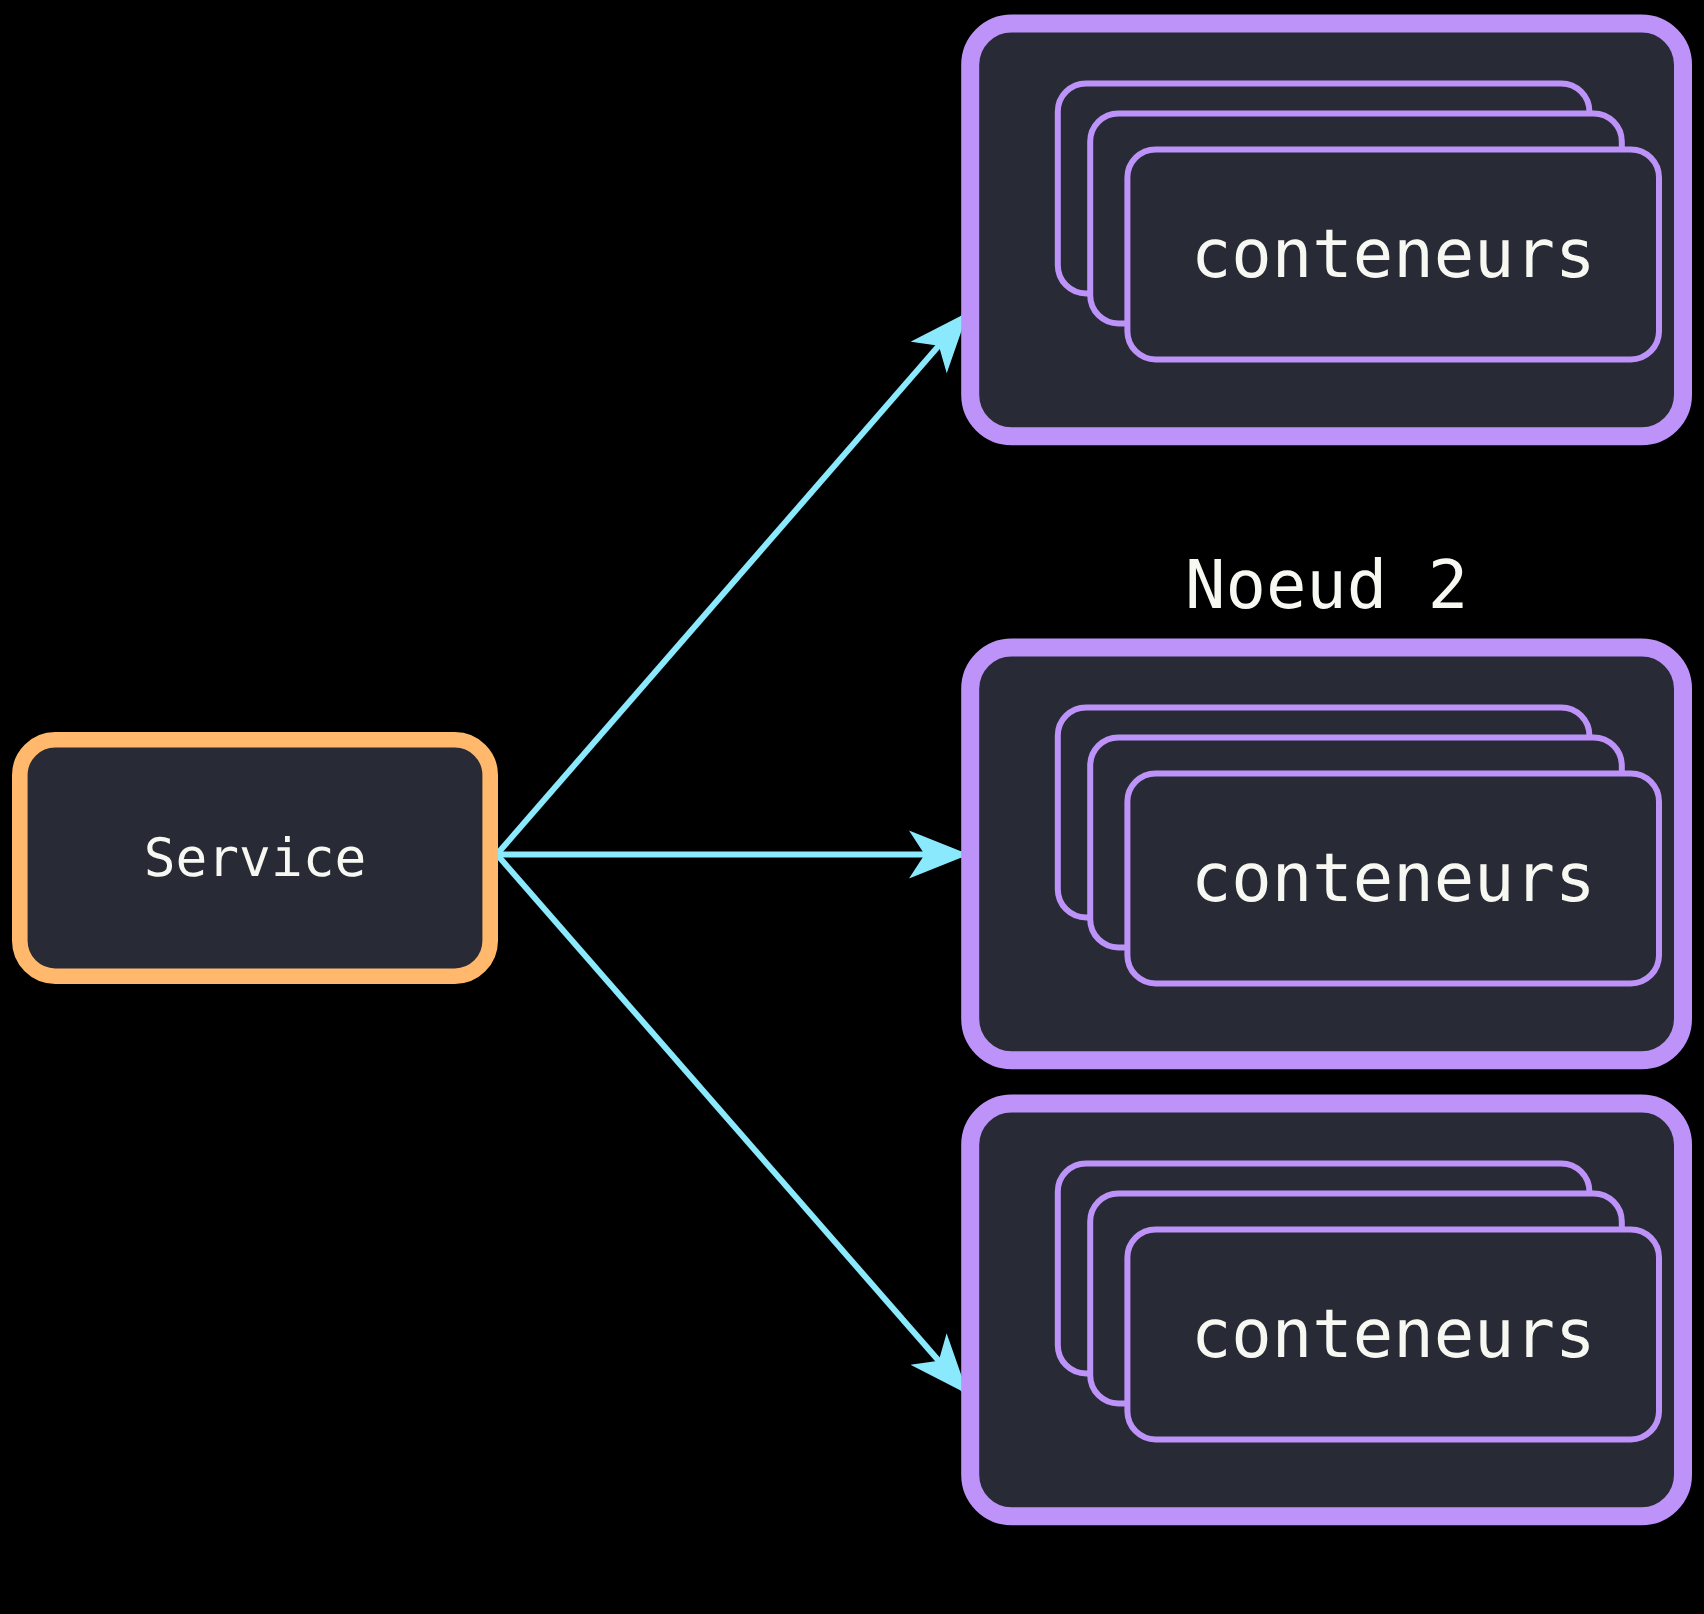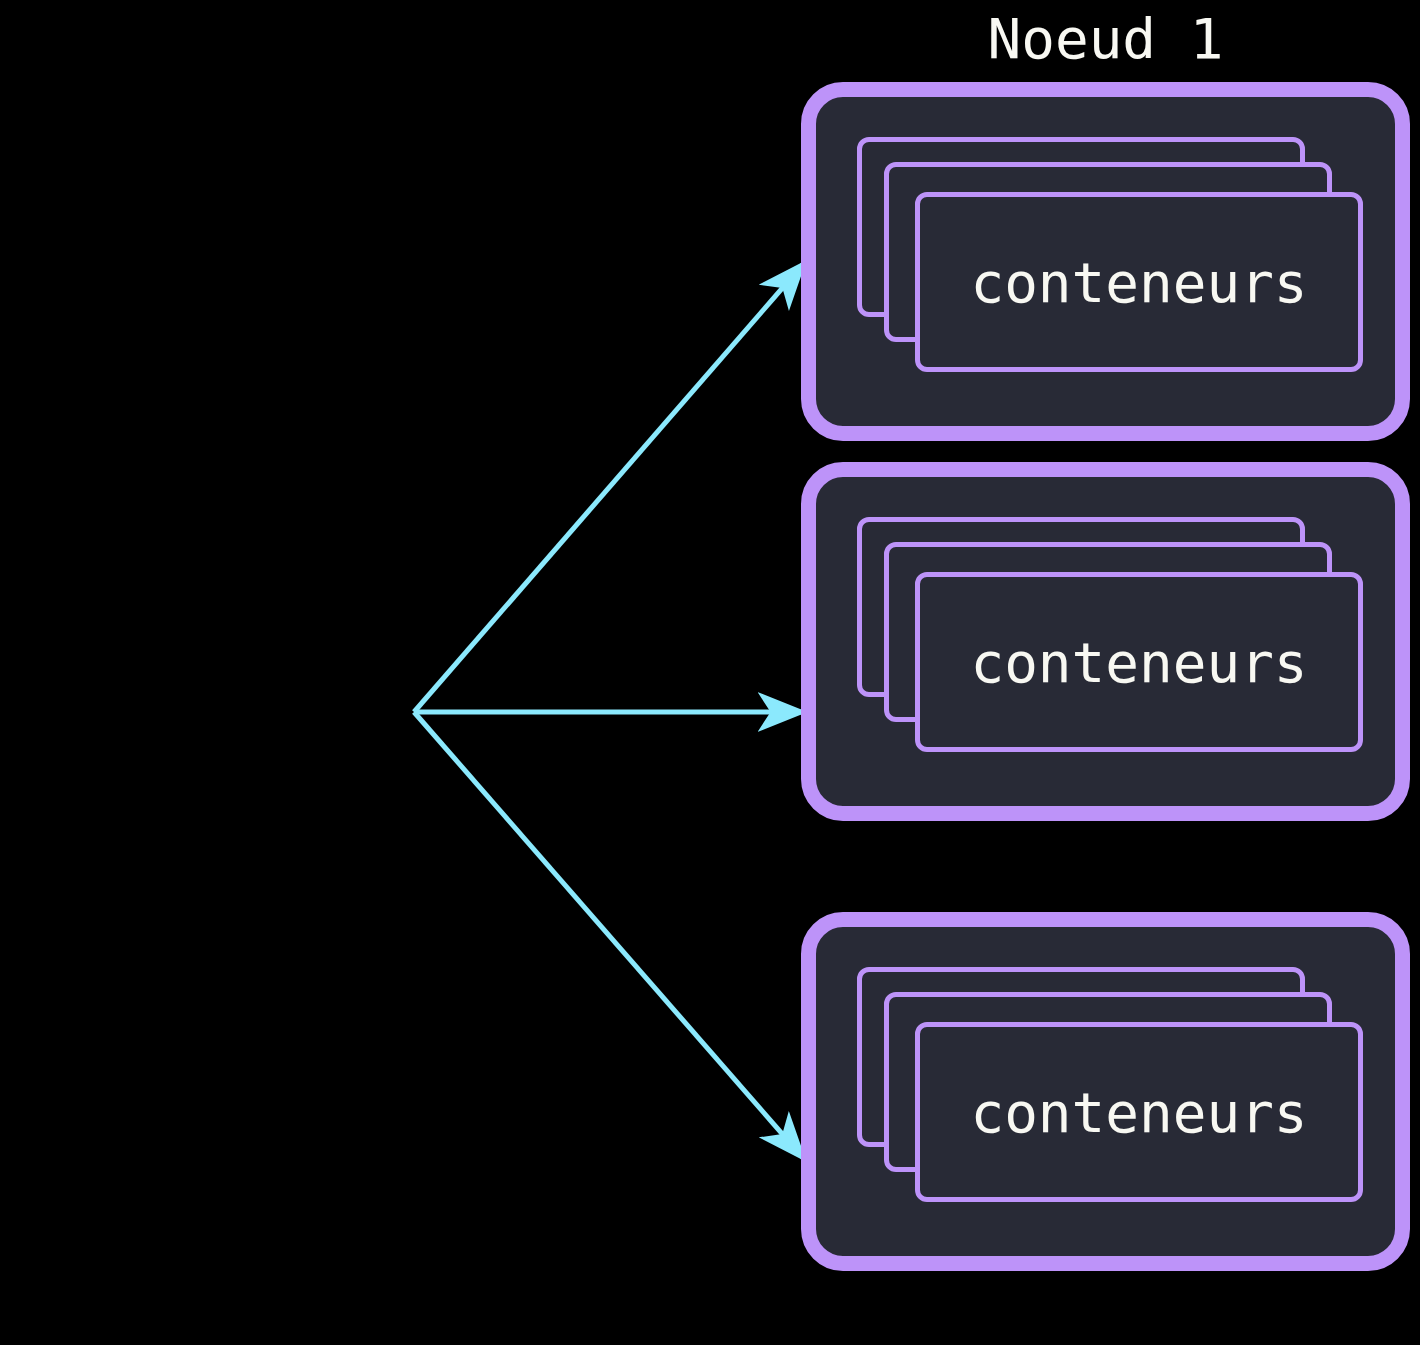--- a/index.html
+++ b/index.html
@@ -75,21 +75,22 @@
     background: var(--box-fill);
     border: 15px solid var(--purple);
     border-radius: 42px;
   }
   .card {
     position: absolute;
     width: 448px;
     height: 180px;
     background: var(--box-fill);
     border: 5px solid var(--purple);
-    border-radius: 12px;
+    border-radius: 26px;
+    margin-left: 22px;
   }
   .card.back  { left: 41px; top: 40px; }
   .card.mid   { left: 68px; top: 65px; }
   .card.front {
     left: 99px; top: 95px;
     display: flex;
     align-items: center;
     justify-content: center;
     font-size: 56px;
   }
@@ -103,33 +104,36 @@
     <defs>
       <marker id="ah" markerWidth="11" markerHeight="9" refX="9.5" refY="4" orient="auto" markerUnits="strokeWidth">
         <path class="arrowhead-path" d="M0,0 L10,4 L0,8 L2.6,4 Z"></path>
       </marker>
     </defs>
     <line x1="414" y1="712" x2="805" y2="262" marker-end="url(#ah)"></line>
     <line x1="414" y1="712" x2="805" y2="712" marker-end="url(#ah)"></line>
     <line x1="414" y1="712" x2="805" y2="1160" marker-end="url(#ah)"></line>
   </svg>
 
+  <div class="service-box">
+    <span>Service</span>
+  </div>
 
   <div class="node-group n1">
-    <div class="node-label">Noeud 1</div>
     <div class="node-box">
       <div class="card back"></div>
       <div class="card mid"></div>
       <div class="card front">
         <span>conteneurs</span>
       </div>
     </div>
   </div>
 
   <div class="node-group n2">
+    <div class="node-label">Noeud 2</div>
     <div class="node-box">
       <div class="card back"></div>
       <div class="card mid"></div>
       <div class="card front">
         <span>conteneurs</span>
       </div>
     </div>
   </div>
 
   <div class="node-group n3">

